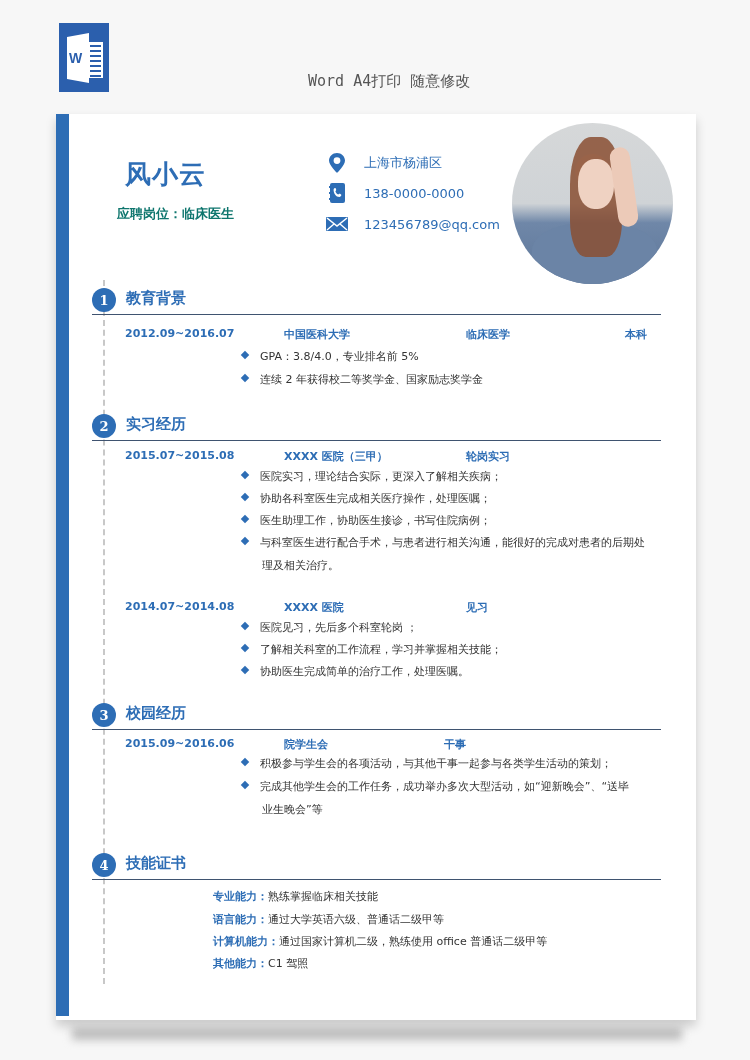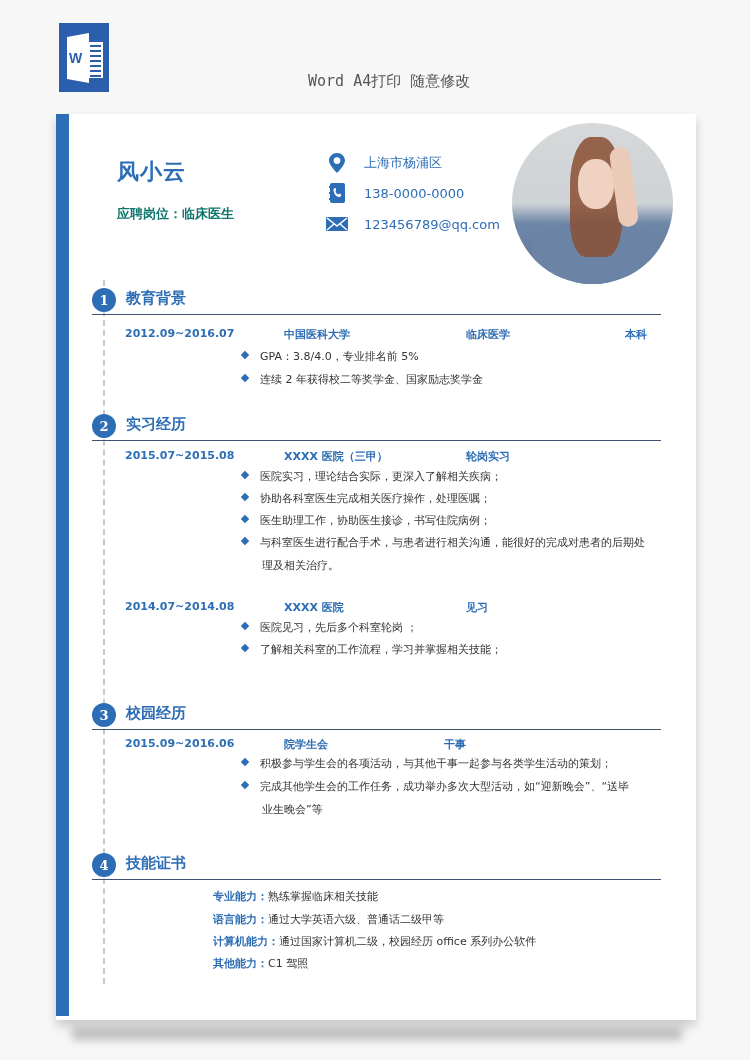--- a/index.html
+++ b/index.html
@@ -12,21 +12,21 @@
   .word-icon .w { position: absolute; left: 10px; top: 27px; font: bold 14px "Liberation Sans", sans-serif; color: #2b5fad; }
   .word-icon .lines { position: absolute; left: 29px; top: 19px; width: 15px; height: 36px; background: #fff; }
   .word-icon .lines i { display: block; height: 2px; background: #2b5fad; margin: 3px 2px 0 2px; }
   .banner-title { position: absolute; left: 153px; top: 26px; font-size: 34px; color: #2a2a2a; letter-spacing: 3px; white-space: nowrap; }
   .banner-sub { position: absolute; left: 308px; top: 72px; font-size: 15px; color: #555; font-family: "DejaVu Sans Mono", monospace; white-space: nowrap; }
 
   .sheet-shadow { position: absolute; left: 72px; top: 1028px; width: 610px; height: 12px; background: #bdbdbd; filter: blur(4px); }
   .sheet { position: absolute; left: 56px; top: 114px; width: 640px; height: 906px; background: #fff; box-shadow: 0 6px 10px rgba(0,0,0,0.18); }
   .accent-bar { position: absolute; left: 0; top: 0; width: 13px; height: 902px; background: #2d6db5; }
 
-  .name { position: absolute; left: 61px; top: 43px; font-size: 22px; font-weight: bold; color: #2d6db5; letter-spacing: 1px; }
+  .name { position: absolute; left: 69px; top: 43px; font-size: 26px; font-weight: bold; color: #2d6db5; letter-spacing: 1px; }
   .post { position: absolute; left: 61px; top: 91px; font-size: 13px; font-weight: bold; color: #0f766e; }
 
   .contact { position: absolute; left: 270px; height: 20px; display: flex; align-items: center; }
   .contact .ic { width: 22px; height: 20px; display: flex; align-items: center; justify-content: center; }
   .contact .txt { margin-left: 16px; font-size: 13px; color: #2d6db5; }
 
   .avatar { position: absolute; left: 456px; top: 9px; width: 161px; height: 161px; border-radius: 50%; overflow: hidden;
     background: radial-gradient(circle at 50% 30%, #f2d8c9 0 12%, transparent 13%),
                 linear-gradient(180deg, #d6d8d9 0%, #cfd3d6 50%, #6f87a8 62%, #5d7699 100%); }
   .avatar .hair { position: absolute; left: 58px; top: 14px; width: 52px; height: 120px; background: #8a4f33; border-radius: 40% 40% 30% 30%; opacity: .85; }
@@ -139,33 +139,34 @@
   <div class="bullet" style="top:377px;"><span class="dia"></span><span>协助各科室医生完成相关医疗操作，处理医嘱；</span></div>
   <div class="bullet" style="top:399px;"><span class="dia"></span><span>医生助理工作，协助医生接诊，书写住院病例；</span></div>
   <div class="bullet" style="top:421px;"><span class="dia"></span><span>与科室医生进行配合手术，与患者进行相关沟通，能很好的完成对患者的后期处</span></div>
   <div class="cont" style="top:444px;">理及相关治疗。</div>
 
   <div class="row" style="top:486px;left:69px;">2014.07~2014.08</div>
   <div class="row" style="top:486px;left:228px;">XXXX 医院</div>
   <div class="row" style="top:486px;left:410px;">见习</div>
   <div class="bullet" style="top:506px;"><span class="dia"></span><span>医院见习，先后多个科室轮岗 ；</span></div>
   <div class="bullet" style="top:528px;"><span class="dia"></span><span>了解相关科室的工作流程，学习并掌握相关技能；</span></div>
+  <div class="bullet" style="top:550px;"><span class="dia"></span><span>协助医生完成简单的治疗工作，处理医嘱。</span></div>
 
   <div class="sec-head" style="top:589px;">
     <div class="sec-num">3</div>
     <div class="sec-title">校园经历</div>
   </div>
   <div class="row" style="top:623px;left:69px;">2015.09~2016.06</div>
   <div class="row" style="top:623px;left:228px;">院学生会</div>
   <div class="row" style="top:623px;left:388px;">干事</div>
   <div class="bullet" style="top:665px;"><span class="dia"></span><span>完成其他学生会的工作任务，成功举办多次大型活动，如“迎新晚会”、“送毕</span></div>
   <div class="bullet" style="top:642px;"><span class="dia"></span><span>积极参与学生会的各项活动，与其他干事一起参与各类学生活动的策划；</span></div>
   <div class="cont" style="top:688px;">业生晚会”等</div>
 
   <div class="sec-head" style="top:739px;">
     <div class="sec-num">4</div>
     <div class="sec-title">技能证书</div>
   </div>
   <div class="skill" style="top:775px;"><span class="k">专业能力：</span><span>熟练掌握临床相关技能</span></div>
   <div class="skill" style="top:798px;"><span class="k">语言能力：</span><span>通过大学英语六级、普通话二级甲等</span></div>
-  <div class="skill" style="top:820px;"><span class="k">计算机能力：</span><span>通过国家计算机二级，校园经历 office 系列办公软件</span></div>
+  <div class="skill" style="top:820px;"><span class="k">计算机能力：</span><span>通过国家计算机二级，熟练使用 office 普通话二级甲等</span></div>
   <div class="skill" style="top:842px;"><span class="k">其他能力：</span><span>C1 驾照</span></div>
 </div>
 
 </body></html>

